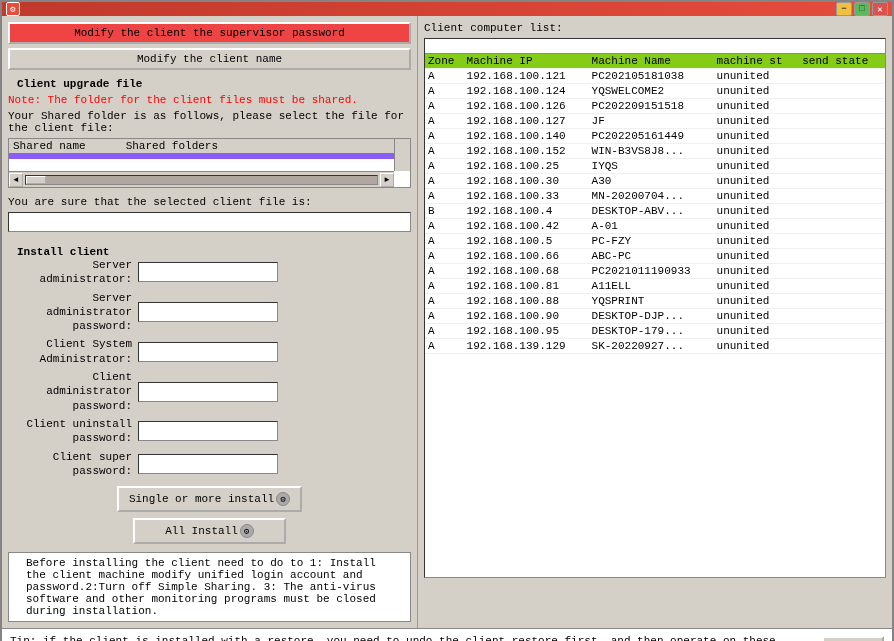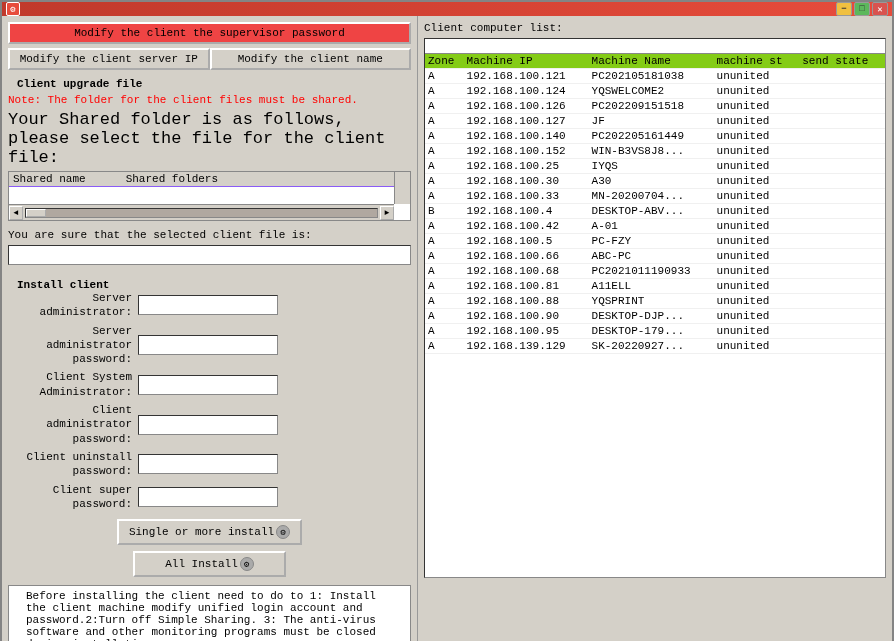--- a/index.html
+++ b/index.html
@@ -103,36 +103,36 @@
     .section-title {
       font-weight: bold;
       margin-top: 4px;
       margin-left: 9px;
     }
     .note-red {
       color: red;
       font-size: 11px;
     }
     .note-black {
-      font-size: 17px;
+      font-size: 11px;
       color: #000;
     }
     .shared-box {
       border: 1px solid #888;
       background: white;
       height: 50px;
       overflow: hidden;
       position: relative;
     }
     .shared-header {
       display: flex;
       gap: 40px;
       padding: 1px 4px;
       background: #d4d0c8;
-      border-bottom: 1px solid #8b5cf6;
+      border-bottom: 6px solid #8b5cf6;
     }
     .shared-scrollbar {
       position: absolute;
       bottom: 0;
       left: 0;
       right: 16px;
       height: 16px;
       background: #d4d0c8;
       border-top: 1px solid #888;
       display: flex;
@@ -300,21 +300,20 @@
       <div class="tb-btn close">✕</div>
     </div>
   </div>
 
   <div class="main-content">
 
     <div class="left-panel">
 
       <button class="btn-full">Modify the client the supervisor password</button>
       <div class="btn-row">
-        <button class="btn-half">Modify the client server IP</button>
         <button class="btn-half">Modify the client name</button>
       </div>
 
       <div class="section-title">Client upgrade file</div>
       <div class="note-red">Note: The folder for the client files must be shared.</div>
       <div class="note-black">Your Shared folder is as follows, please select the file for the client file:</div>
 
       <div class="shared-box">
         <div class="shared-header">
           <span>Shared name</span>

